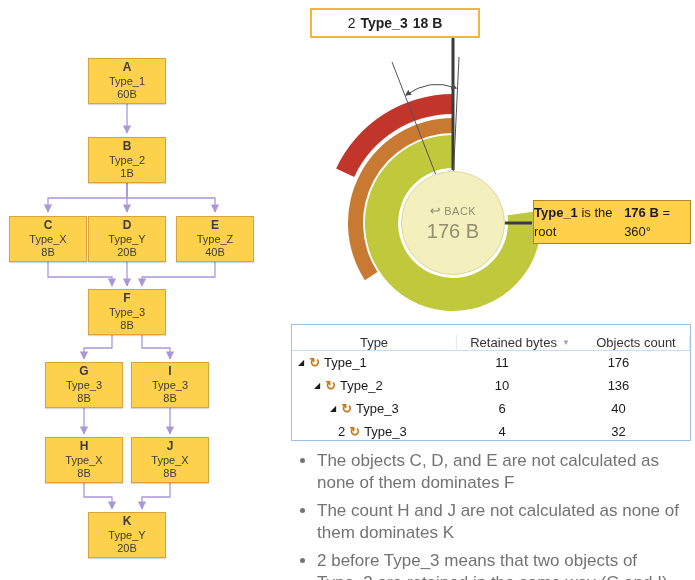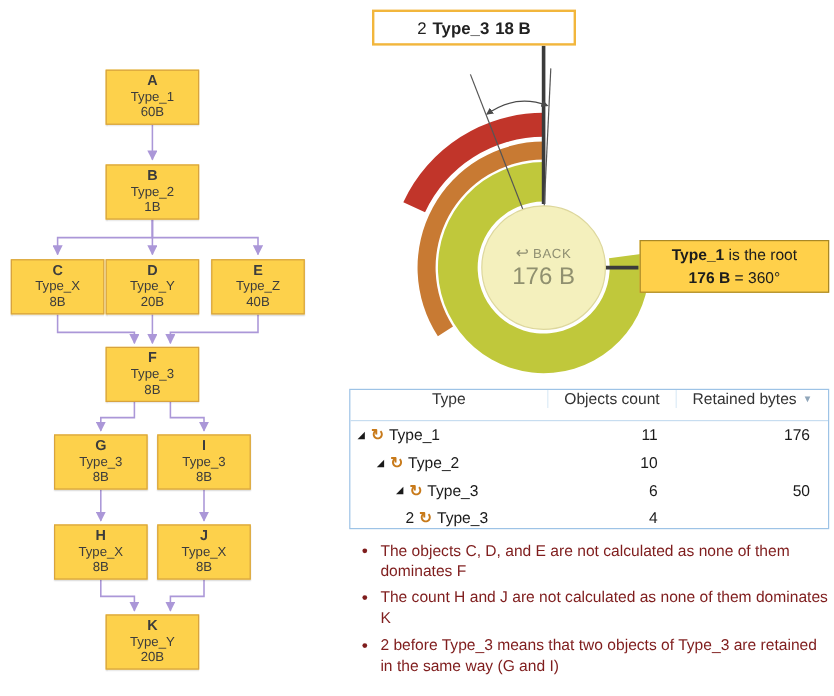--- a/index.html
+++ b/index.html
@@ -25,45 +25,45 @@
   .center-value{font-size:20px;color:#90906f;margin-top:2px}
 
   
   .callout-top{position:absolute;left:310px;top:8px;width:170px;height:30px;z-index:3;
         background:#fff;border:2px solid var(--callout_border,#f2b63c);box-sizing:border-box;
         display:flex;align-items:center;justify-content:center;font-size:14px;color:#222}
   .callout-top .b{font-weight:bold}
   .callout-top .sp{margin-left:5px}
   .callout-root{position:absolute;left:533px;top:200px;width:158px;height:44px;z-index:3;
         background:var(--callout_fill,#ffd04a);border:1px solid #a98826;box-sizing:border-box;
-        display:flex;flex-direction:column;align-items:center;justify-content:center;
+        display:flex;flex-direction:row;align-items:center;justify-content:center;
         font-size:13px;line-height:1.5;color:#1c1c1c}
   .callout-root .b{font-weight:bold}
 
   
   .rtable{position:absolute;left:291px;top:324px;width:400px;height:117px;z-index:2;
         background:#fff;border:1px solid var(--table_border,#9dc3e6);box-sizing:border-box;font-size:13px}
-  .thead{display:flex;height:25px;border-bottom:1px solid #c7ddf0;align-items:flex-start}
+  .thead{display:flex;height:25px;border-bottom:1px solid #c7ddf0;align-items:flex-end}
   .th{display:flex;align-items:center;justify-content:center;color:#333}
   .th1{width:164px;border-right:1px solid #dcebf7}
   .th2{width:106px;border-right:1px solid #dcebf7}
   .th3{flex:1}
   .sorticon{font-size:8px;color:#90a6ba;margin-left:5px}
   .trow{display:flex;height:23px;align-items:center;color:#1a1a1a}
   .tc-name{width:164px;display:flex;align-items:center;box-sizing:border-box}
-  .tc-obj{width:106px;text-align:right;padding-right:14px;box-sizing:border-box}
-  .tc-ret{flex:1;text-align:right;padding-right:15px;box-sizing:border-box}
+  .tc-obj{width:106px;text-align:center;padding-right:14px;box-sizing:border-box}
+  .tc-ret{flex:1;text-align:center;padding-right:15px;box-sizing:border-box}
   .expander{font-size:8px;color:#1a1a1a;margin-right:5px}
   .rowprefix{margin-right:4px}
   .ticon{color:#c87a1a;font-weight:bold;font-size:13px;margin-right:4px}
 
   
   .notes{position:absolute;left:300px;top:450px;width:392px;z-index:2}
   .notes ul{margin:0;padding-left:17px}
-  .notes li{font-size:13px;color:#7f1d1d;margin-bottom:5px;line-height:1.32}
+  .notes li{font-size:17px;color:#737373;margin-bottom:5px;line-height:1.32}
 </style>
 </head>
 <body>
 
 <div class="canvas">
 
   <svg class="overlay" width="695" height="580" viewBox="0 0 695 580">
     <defs>
       <marker id="mP" viewBox="0 0 10 10" refX="9" refY="5" markerWidth="6.5" markerHeight="6.5" orient="auto-start-reverse">
         <path d="M0 0L10 5L0 10Z" fill="#ab97d8"></path>
@@ -175,59 +175,61 @@
       <span class="b">Type_1</span><span> is the root</span>
     </div>
     <div>
       <span class="b">176 B</span><span> = 360°</span>
     </div>
   </div>
 
   <div class="rtable">
     <div class="thead">
       <div class="th th1">Type</div>
-      <div class="th th2">Objects count</div>
       <div class="th th3">
         <span>Retained bytes</span>
         <span class="sorticon">▼</span>
       </div>
+      <div class="th th2">Objects count</div>
     </div>
     <div class="trow">
       <div class="tc-name" style="padding-left:6px">
         <span class="expander">◢</span>
         <span class="ticon">↻</span>
         <span>Type_1</span>
       </div>
       <div class="tc-obj">11</div>
       <div class="tc-ret">176</div>
     </div>
     <div class="trow">
       <div class="tc-name" style="padding-left:22px">
         <span class="expander">◢</span>
         <span class="ticon">↻</span>
         <span>Type_2</span>
       </div>
       <div class="tc-obj">10</div>
+      <div class="tc-ret">136</div>
     </div>
     <div class="trow">
       <div class="tc-name" style="padding-left:38px">
         <span class="expander">◢</span>
         <span class="ticon">↻</span>
         <span>Type_3</span>
       </div>
       <div class="tc-obj">6</div>
-      <div class="tc-ret">50</div>
+      <div class="tc-ret">40</div>
     </div>
     <div class="trow">
       <div class="tc-name" style="padding-left:46px">
         <span class="rowprefix">2</span>
         <span class="ticon">↻</span>
         <span>Type_3</span>
       </div>
       <div class="tc-obj">4</div>
+      <div class="tc-ret">32</div>
     </div>
   </div>
 
   <div class="notes">
     <ul>
       <li>The objects C, D, and E are not calculated as none of them dominates F</li>
       <li>The count H and J are not calculated as none of them dominates K</li>
       <li>2 before Type_3 means that two objects of Type_3 are retained in the same way (G and I)</li>
     </ul>
   </div>

